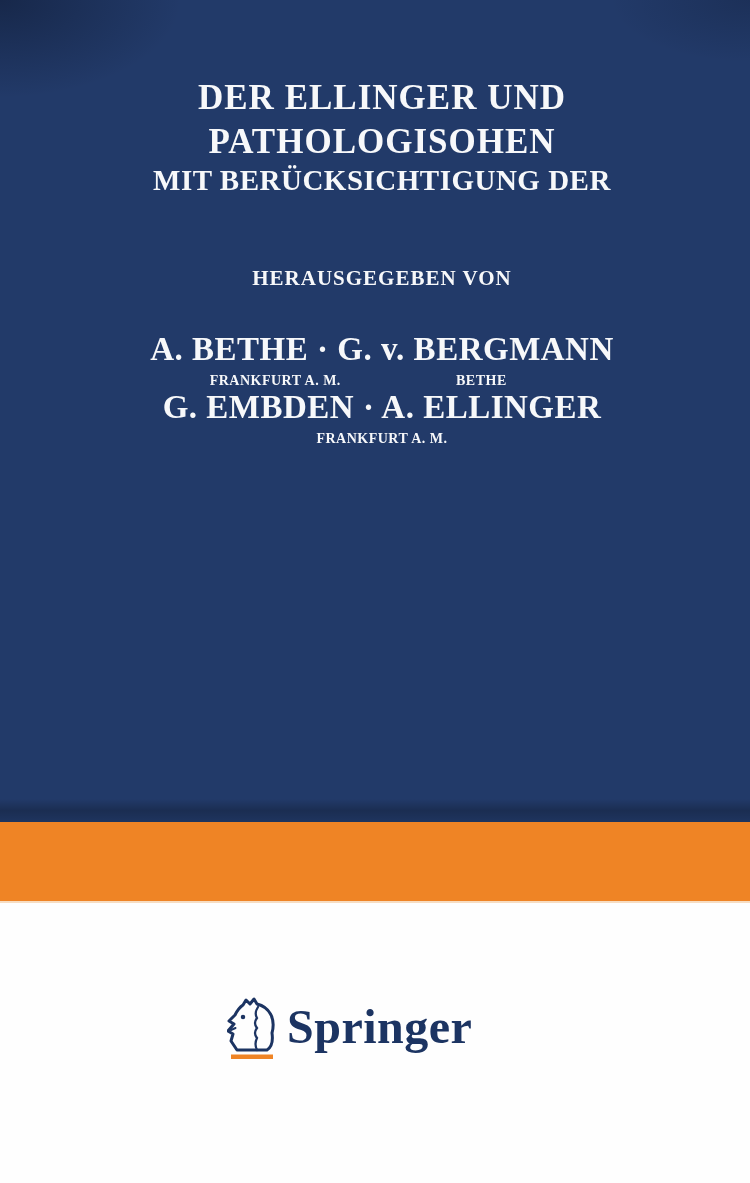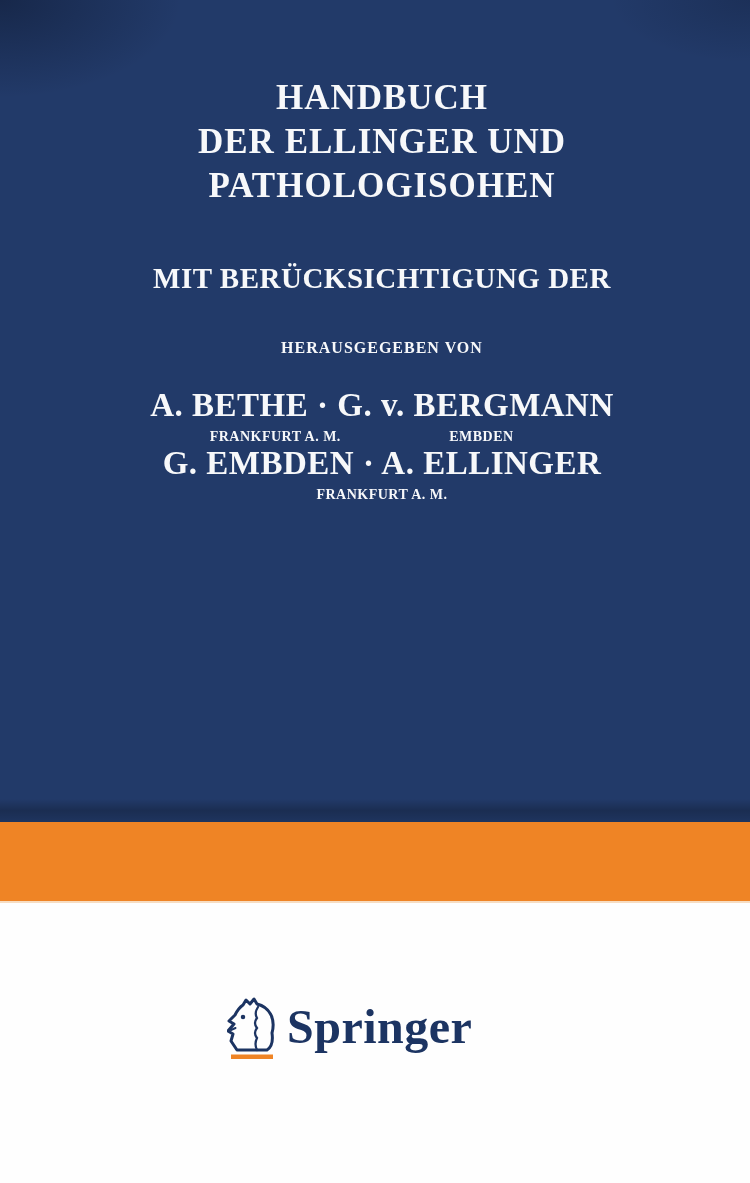--- a/index.html
+++ b/index.html
@@ -29,40 +29,39 @@
   .cover-navy .shift { padding-left: 14px; } 
 
   .book-title {
     padding-top: 76px;
     font-size: 35px;
     line-height: 44px;
     font-weight: bold;
     letter-spacing: 1px;
   }
   .book-subtitle {
-    margin-top: 54px;
     font-size: 29px;
     line-height: 33px;
     font-weight: bold;
     letter-spacing: 0.5px;
   }
   .edited-by {
-    margin-top: 40px;
-    font-size: 16px;
+    margin-top: 68px;
+    font-size: 21px;
     line-height: 26px;
     font-weight: bold;
     letter-spacing: 1px;
   }
   .editors {
     font-size: 33px;
     line-height: 36px;
     font-weight: bold;
     letter-spacing: 0.5px;
   }
-  .editors.row1 { margin-top: 26px; }
+  .editors.row1 { margin-top: 40px; }
   .editors.row2 { }
   .affil-row {
     position: relative;
     margin-top: 6px;
     height: 16px;
     font-size: 14px;
     font-weight: bold;
     letter-spacing: 0.5px;
   }
   .affil-abs { position: absolute; transform: translateX(-50%); white-space: nowrap; }
@@ -106,36 +105,35 @@
 </style>
 </head>
 <body>
 
 <div class="page">
 
   <div class="cover-navy">
     <div class="shift">
 
       <div class="book-title">
-        <div>HANDBUCH</div>
         <div>DER ELLINGER UND</div>
         <div>PATHOLOGISOHEN</div>
       </div>
 
       <div class="book-subtitle">
         <div>MIT BERÜCKSICHTIGUNG DER</div>
       </div>
 
       <div class="edited-by">HERAUSGEGEBEN VON</div>
 
       <div class="editors row1">A. BETHE · G. v. BERGMANN</div>
 
       <div class="affil-row">
         <span class="affil-abs affil-left">FRANKFURT A. M.</span>
-        <span class="affil-abs affil-right">EMBDEN</span>
+        <span class="affil-abs affil-right">BETHE</span>
       </div>
 
       <div class="editors row2">G. EMBDEN · A. ELLINGER</div>
 
       <div class="affil-center">FRANKFURT A. M.</div>
 
     </div>
   </div>
 
   <div class="band-orange"></div>

